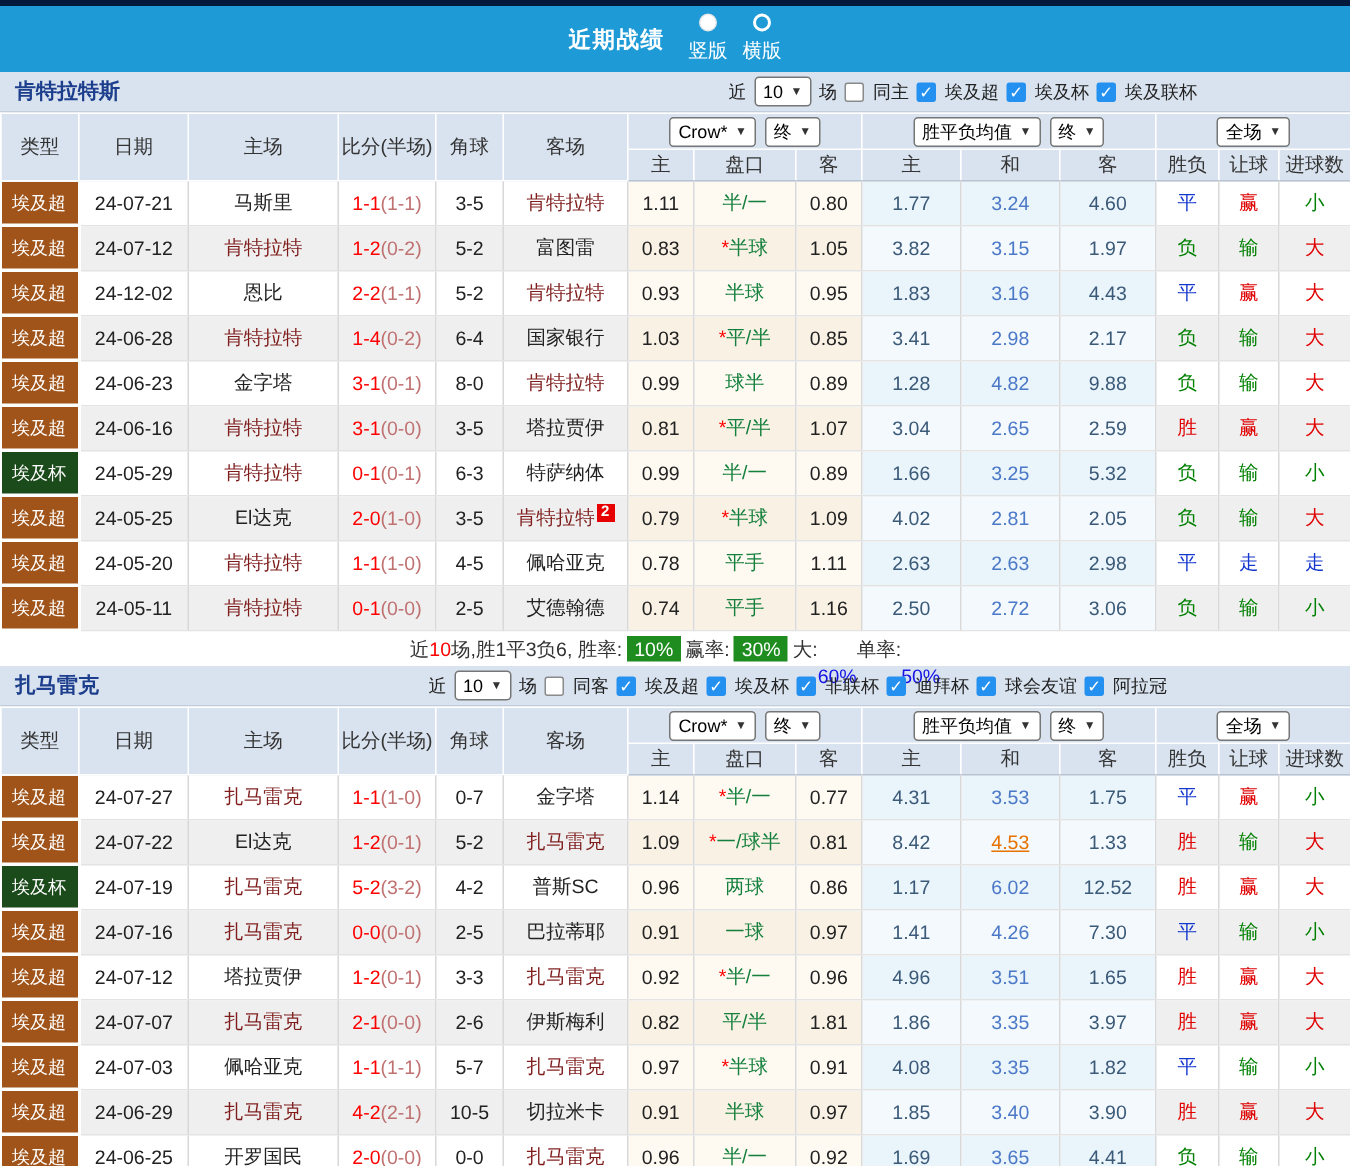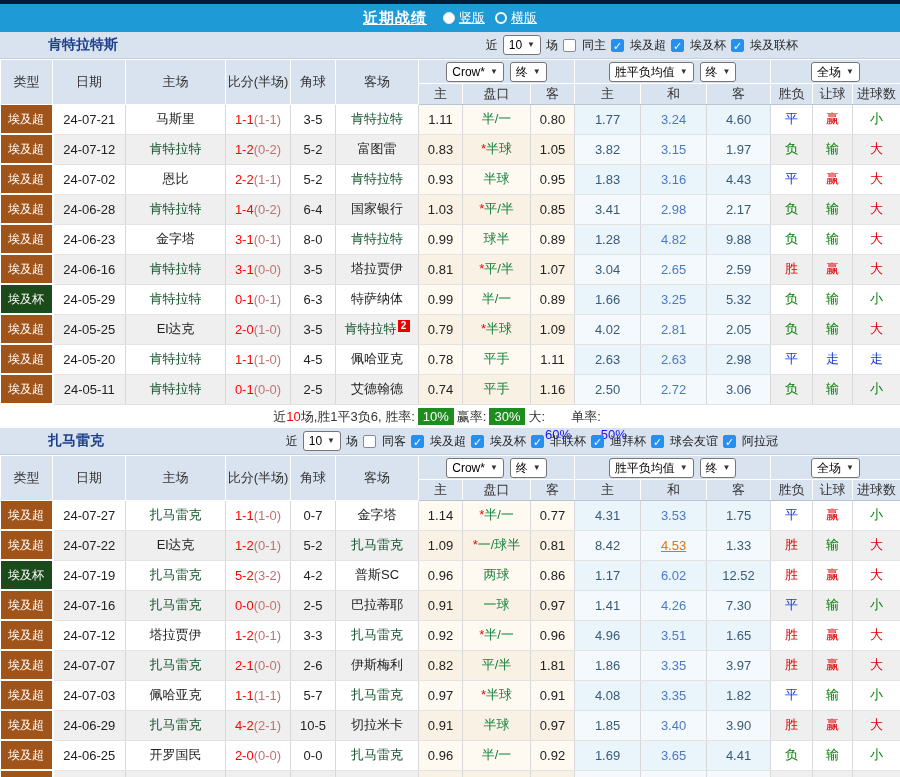--- a/index.html
+++ b/index.html
@@ -1,24 +1,24 @@
 <!DOCTYPE html>
 <html><head>
 <meta charset="utf-8">
 <style>
   html,body{margin:0;padding:0;background:#fff;}
   body{width:900px;font-family:"Liberation Sans","DejaVu Sans",sans-serif;color:#222;}
   .topstrip{height:4px;background:#041A3C;}
-  .titlebar{height:28px;background:#1E9BD7;display:flex;align-items:center;justify-content:center;gap:16px;color:#fff;text-decoration:underline;}
+  .titlebar{height:44px;background:#1E9BD7;display:flex;align-items:center;justify-content:center;gap:16px;color:#fff;}
   .title{font-weight:bold;font-size:15px;letter-spacing:1px;}
-  .radio-item{display:inline-flex;align-items:center;gap:4px;font-size:13px;cursor:pointer;}
+  .radio-item{display:inline-flex;align-items:center;gap:4px;font-size:13px;cursor:pointer;flex-direction:column;}
   .radio{width:12px;height:12px;border-radius:50%;box-sizing:border-box;border:2px solid #fff;background:transparent;display:inline-block;}
   .radio.sel{background:#fff;border:1px solid #e8e8e8;}
   .filterbar{height:26px;background:#D9E3EF;border-bottom:1px solid #C2CEDC;display:flex;align-items:center;padding:0 10px;font-size:12px;}
-  .team{font-weight:bold;color:#1C3E8C;font-size:14px;margin-left:38px;}
+  .team{font-weight:bold;color:#1C3E8C;font-size:14px;}
   .filters{margin-left:auto;display:flex;align-items:center;gap:5px;white-space:nowrap;}
   .select{display:inline-flex;align-items:center;gap:5px;background:#fff;border:1px solid #767676;border-radius:3px;padding:1px 5px;font-size:12px;color:#000;height:16px;line-height:16px;cursor:pointer;}
   .select .arrow{font-size:8px;color:#333;}
   .cb{width:13px;height:13px;box-sizing:border-box;display:inline-block;border:1px solid #8a8a8a;background:#fff;border-radius:2px;cursor:pointer;flex:0 0 auto;}
   .cb.on{background:#2490EF;border-color:#2490EF;color:#fff;font-size:11px;line-height:13px;text-align:center;font-weight:bold;}
   .cb-label{margin-left:1px;}
   table{border-collapse:collapse;table-layout:fixed;width:900px;font-size:13px;}
   thead th{background:#D9E3EF;font-weight:normal;color:#333;border:1px solid #fff;font-size:13px;padding:0;}
   thead tr.group-row th{height:23px;}
   thead tr.label-row th{height:20px;border-bottom:1px solid #B9C4D1;}
@@ -27,21 +27,21 @@
   tr.even td{background:#EFEFEF;}
   tr.odd td{background:#FFFFFF;}
   td.od{background:#FEFAF2 !important;color:#222;}
   tr.even td.od{background:#F8F1E4 !important;}
   td.avg{background:#EAF4FB !important;color:#3B5A78;}
   tr.even td.avg{background:#F3F9FD !important;margin-left:31px;}
   td.avg.m{color:#4C79C7;}
   td.type{color:#fff;font-size:12px;border-right:2px solid #fff;border-bottom:2px solid #fff;}
   td.type.league{background:#A0541A;}
   td.type.cup{background:#1B4A1B;}
-  .tname.f{color:#14532d;}
+  .tname.f{color:#7f1d1d;}
   .ft{color:#FF0000;}
   .ht{color:#C07272;}
   td.res.r{color:#E00000;}
   td.res.b{color:#1437CE;}
   td.res.g{color:#008000;}
   .star{color:#FF0000;}
   .pktext{color:#15803d;}
   td.pk{color:#3355BB;}
   .hl{color:#E87200 !important;text-decoration:underline;}
   .badge{display:inline-block;background:#E60000;color:#fff;font-size:10px;width:12px;height:12px;line-height:12px;vertical-align:top;margin-left:1px;font-weight:bold;}
@@ -191,21 +191,21 @@
               <td class="od">1.05</td>
               <td class="avg">3.82</td>
               <td class="avg m">3.15</td>
               <td class="avg">1.97</td>
               <td class="res g">负</td>
               <td class="res g">输</td>
               <td class="res r">大</td>
             </tr>
             <tr class="odd">
               <td class="type league">埃及超</td>
-              <td class="date">24-07-02</td>
+              <td class="date">24-12-02</td>
               <td class="teamcell"><span class="tname">恩比</span></td>
               <td class="score"><span class="ft">2-2</span><span class="ht">(1-1)</span></td>
               <td class="corner">5-2</td>
               <td class="teamcell"><span class="tname f">肯特拉特</span></td>
               <td class="od">0.93</td>
               <td class="od pk"><span class="pktext">半球</span></td>
               <td class="od">0.95</td>
               <td class="avg">1.83</td>
               <td class="avg m">3.16</td>
               <td class="avg">4.43</td>

